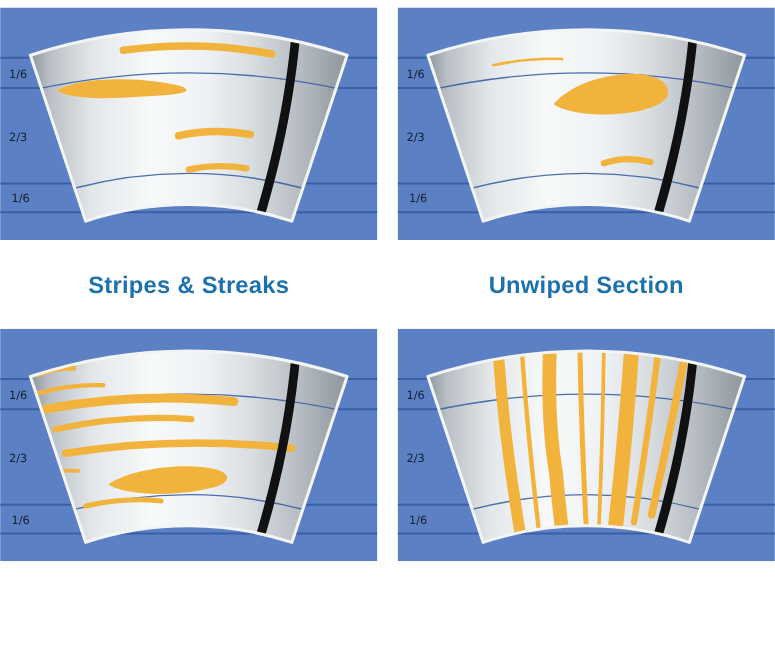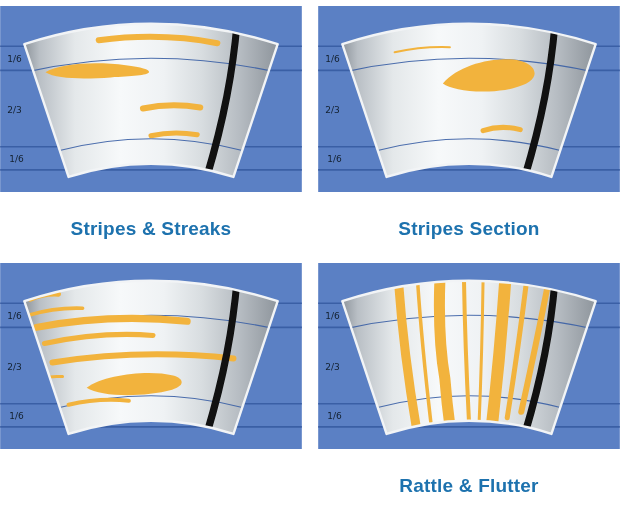--- a/index.html
+++ b/index.html
@@ -105,21 +105,21 @@
           <path class="streak-fill" d="M 124 77 C 138 61 164 53 188 53 C 207 53 217 61 215 69 C 213 78 193 84 170 85 C 149 86 131 82 124 77 Z"></path>
           <path class="streak" stroke-width="5" d="M 164 124 Q 182 118 201 123"></path>
         </g>
         <path class="blade" d="M 232 18 L 239 18 C 235 65 226 115 209 171 L 202 169 C 219 113 228 64 232 18 Z"></path>
       </g>
       <use href="#fanShape" class="fan-outline"></use>
       <text class="frac" x="7" y="56">1/6</text>
       <text class="frac" x="7" y="106">2/3</text>
       <text class="frac" x="9" y="155">1/6</text>
     </svg>
-    <figcaption class="title">Stripes Section</figcaption>
+    <figcaption class="title">Unwiped Section</figcaption>
   </figure>
 
   <figure class="panel">
     <svg class="diagram" viewBox="0 0 300 185" role="img">
       <rect class="panel-bg" x="0" y="0" width="300" height="185"></rect>
       <g>
         <line class="h-line" x1="0" y1="40" x2="300" y2="40"></line>
         <line class="h-line" x1="0" y1="64" x2="300" y2="64"></line>
         <line class="h-line" x1="0" y1="140" x2="300" y2="140"></line>
         <line class="h-line" x1="0" y1="163" x2="300" y2="163"></line>
@@ -174,16 +174,15 @@
           <path class="streak" stroke-width="5" d="M 207 20 Q 199 85 188 154"></path>
           <path class="streak" stroke-width="6" d="M 228 24 Q 217 80 202 148"></path>
         </g>
         <path class="blade" d="M 232 18 L 239 18 C 235 65 226 115 209 171 L 202 169 C 219 113 228 64 232 18 Z"></path>
       </g>
       <use href="#fanShape" class="fan-outline"></use>
       <text class="frac" x="7" y="56">1/6</text>
       <text class="frac" x="7" y="106">2/3</text>
       <text class="frac" x="9" y="155">1/6</text>
     </svg>
-    <figcaption class="title">Rattle &amp; Flutter</figcaption>
   </figure>
 
 </div>
 
 </body></html>

